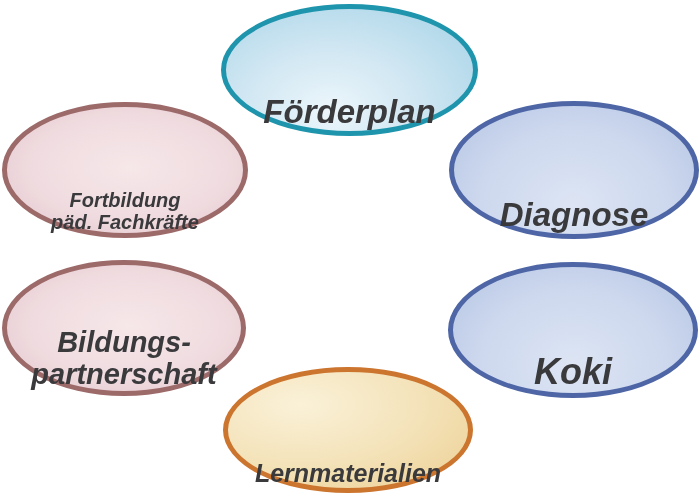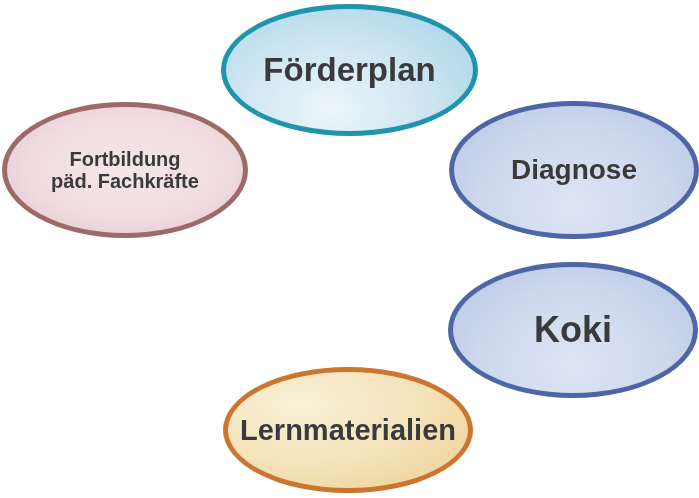--- a/index.html
+++ b/index.html
@@ -12,24 +12,25 @@
     width: 699px;
     height: 498px;
     background: #ffffff;
     font-family: "Liberation Sans", sans-serif;
     overflow: hidden;
   }
   .node {
     position: absolute;
     border-radius: 50%;
     display: flex;
-    align-items: center;
+    align-items: flex-end;
     justify-content: center;
     text-align: center;
     box-sizing: border-box;
+    font-style: italic;
   }
   .node .label {
     font-weight: 700;
     color: #3a3a3c;
     white-space: pre-line;
     text-align: center;
   }
   
   .center-circle {
     left: 205px; top: 105px;
@@ -52,39 +53,39 @@
   }
   .n-foerderplan .label { font-size: 33px; }
   
   .n-diagnose {
     left: 449px; top: 101px;
     width: 250px; height: 138px;
     z-index: 2;
     border: 5px solid #4e66a6;
     background: radial-gradient(ellipse at 50% 78%, #dde5f4 0%, #cdd8ee 55%, #b5c4e3 100%);
   }
-  .n-diagnose .label { font-size: 28px; }
+  .n-diagnose .label { font-size: 33px; }
   
   .n-koki {
     left: 448px; top: 262px;
     width: 250px; height: 136px;
     z-index: 2;
     border: 5px solid #4e66a6;
     background: radial-gradient(ellipse at 50% 78%, #dde5f4 0%, #cdd8ee 55%, #b5c4e3 100%);
   }
   .n-koki .label { font-size: 36px; }
   
   .n-lernmaterialien {
     left: 223px; top: 367px;
     width: 250px; height: 126px;
     z-index: 2;
     border: 5px solid #cc752f;
     background: radial-gradient(ellipse at 30% 28%, #faf1d8 0%, #f4e3ba 50%, #eccf92 100%);
   }
-  .n-lernmaterialien .label { font-size: 29px; }
+  .n-lernmaterialien .label { font-size: 25px; }
   
   .n-fortbildung {
     left: 2px; top: 102px;
     width: 246px; height: 136px;
     z-index: 2;
     border: 5px solid #9d6a6a;
     background: radial-gradient(ellipse at 52% 48%, #f6e7e9 0%, #f0dce0 55%, #e2c5cb 100%);
   }
   .n-fortbildung .label { font-size: 20px; line-height: 1.1; }
   
@@ -117,14 +118,18 @@
 
   <div class="node n-lernmaterialien">
     <span class="label">Lernmaterialien</span>
   </div>
 
   <div class="node n-fortbildung">
     <span class="label">Fortbildung
 päd. Fachkräfte</span>
   </div>
 
+  <div class="node n-bildungspartnerschaft">
+    <span class="label">Bildungs-
+partnerschaft</span>
+  </div>
 
 </div>
 
 </body></html>

